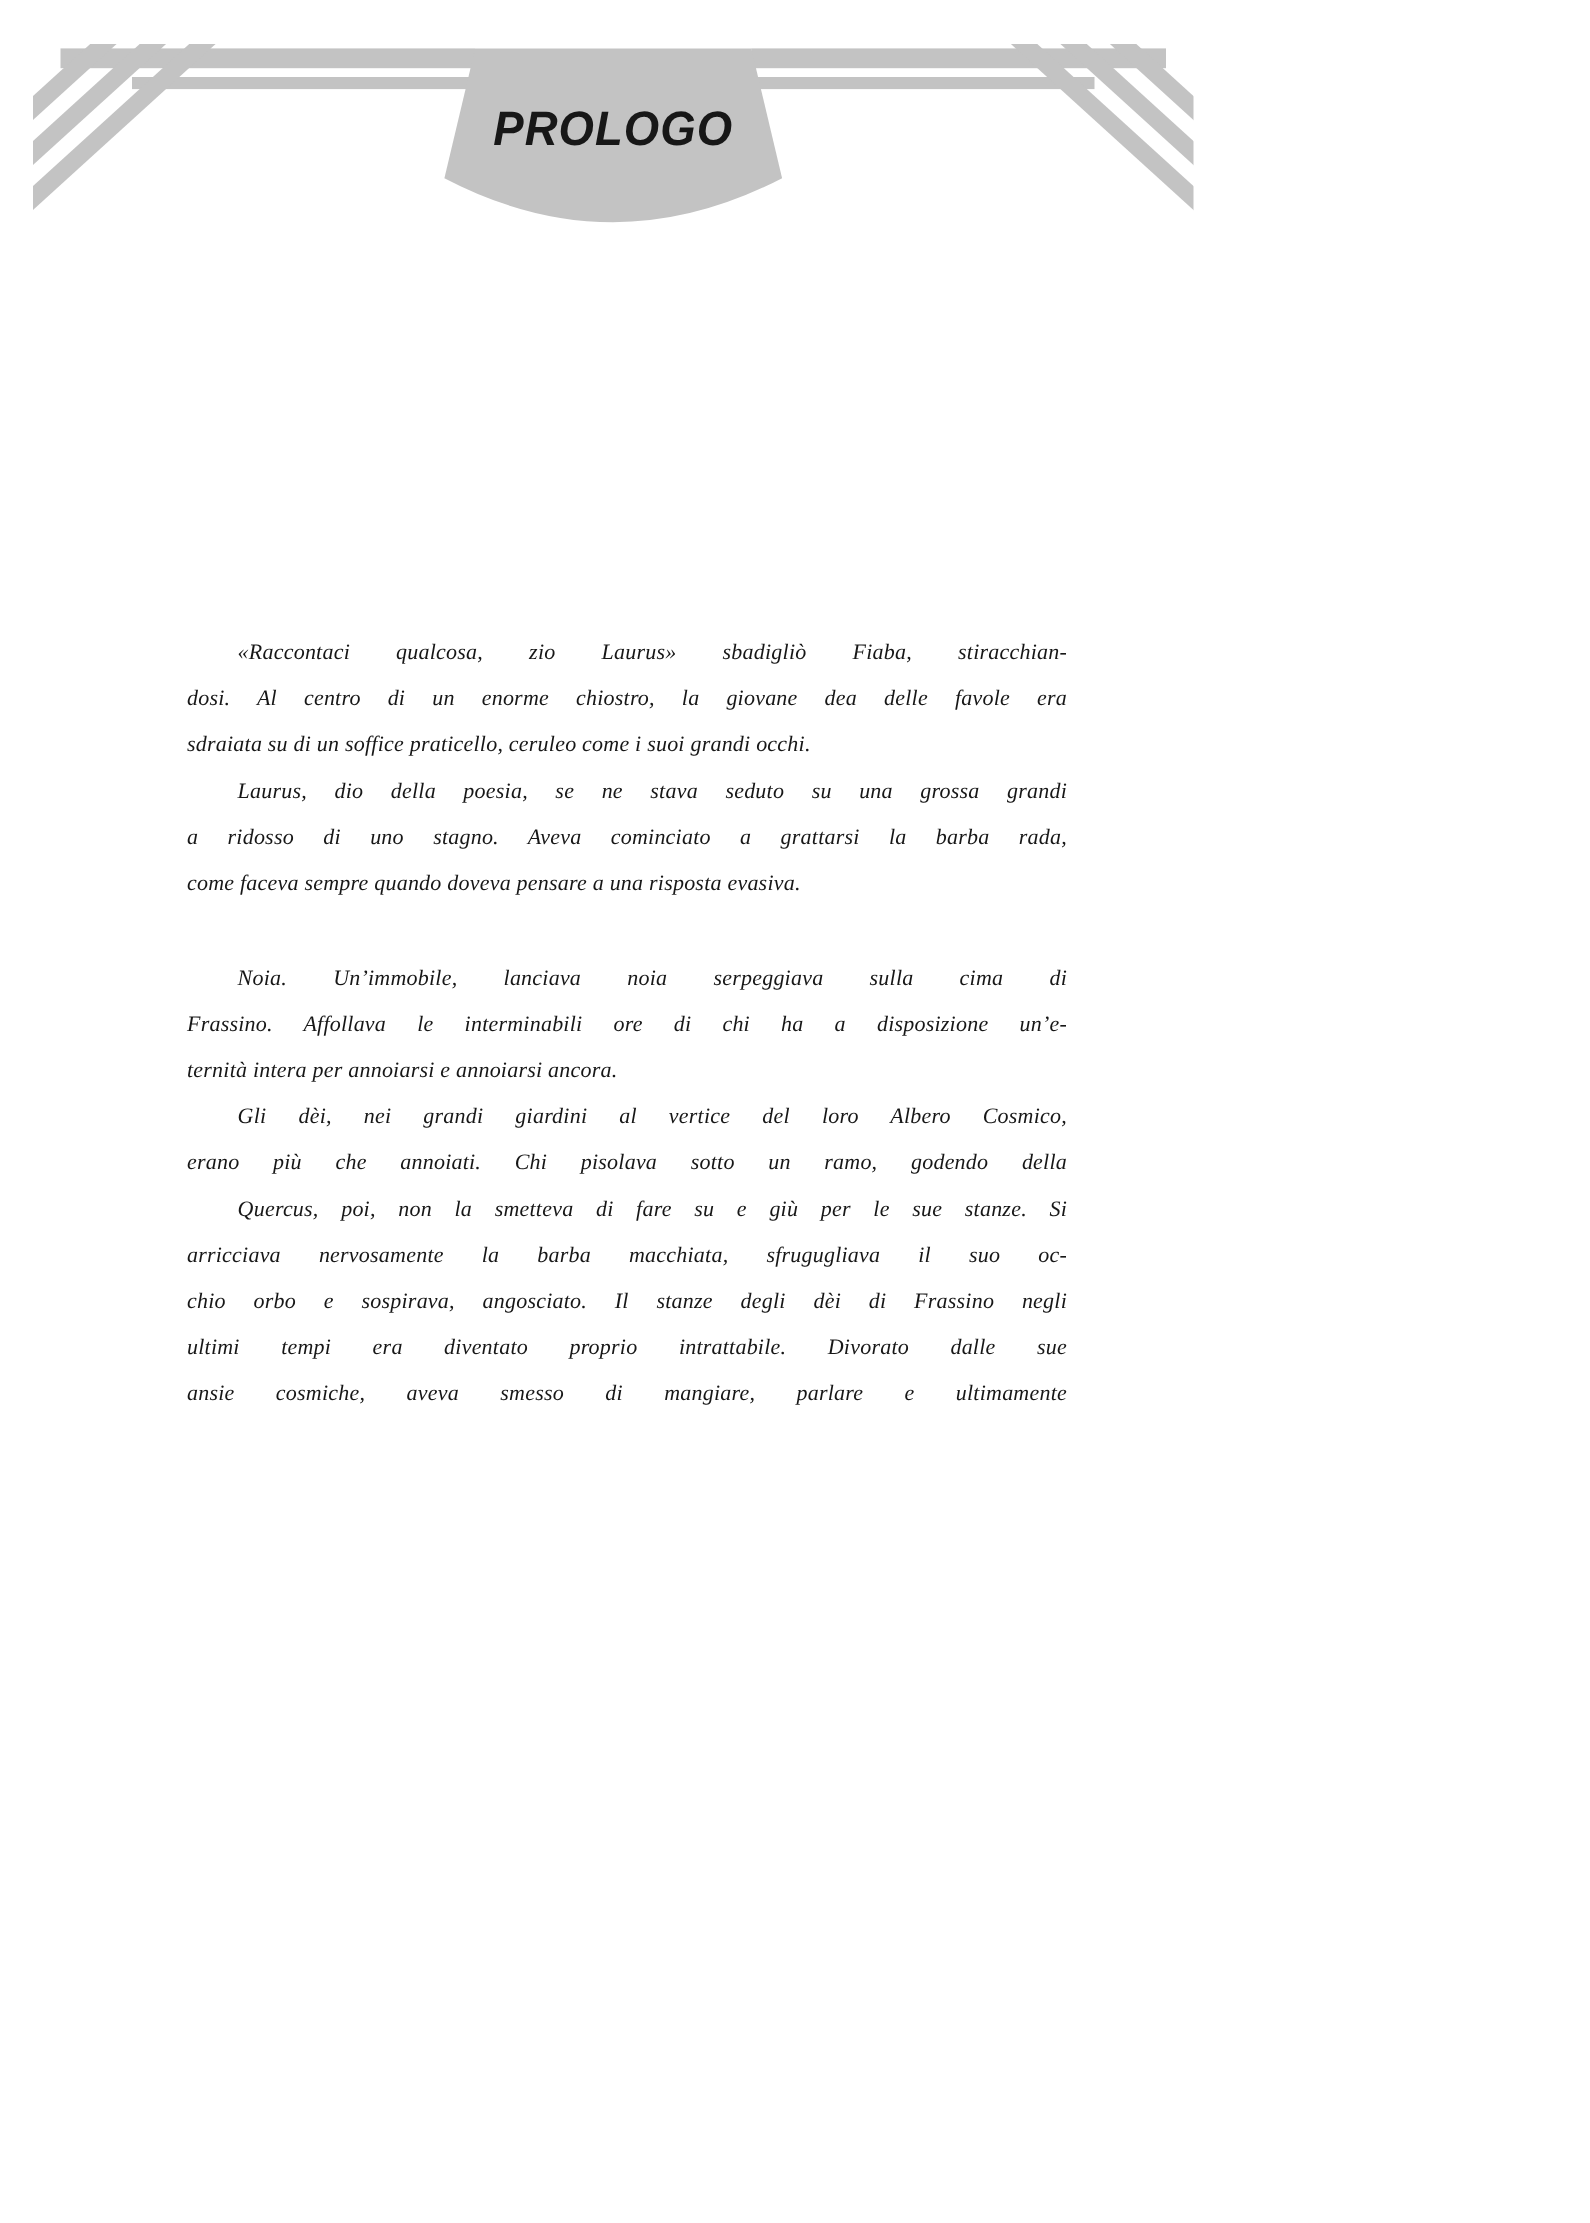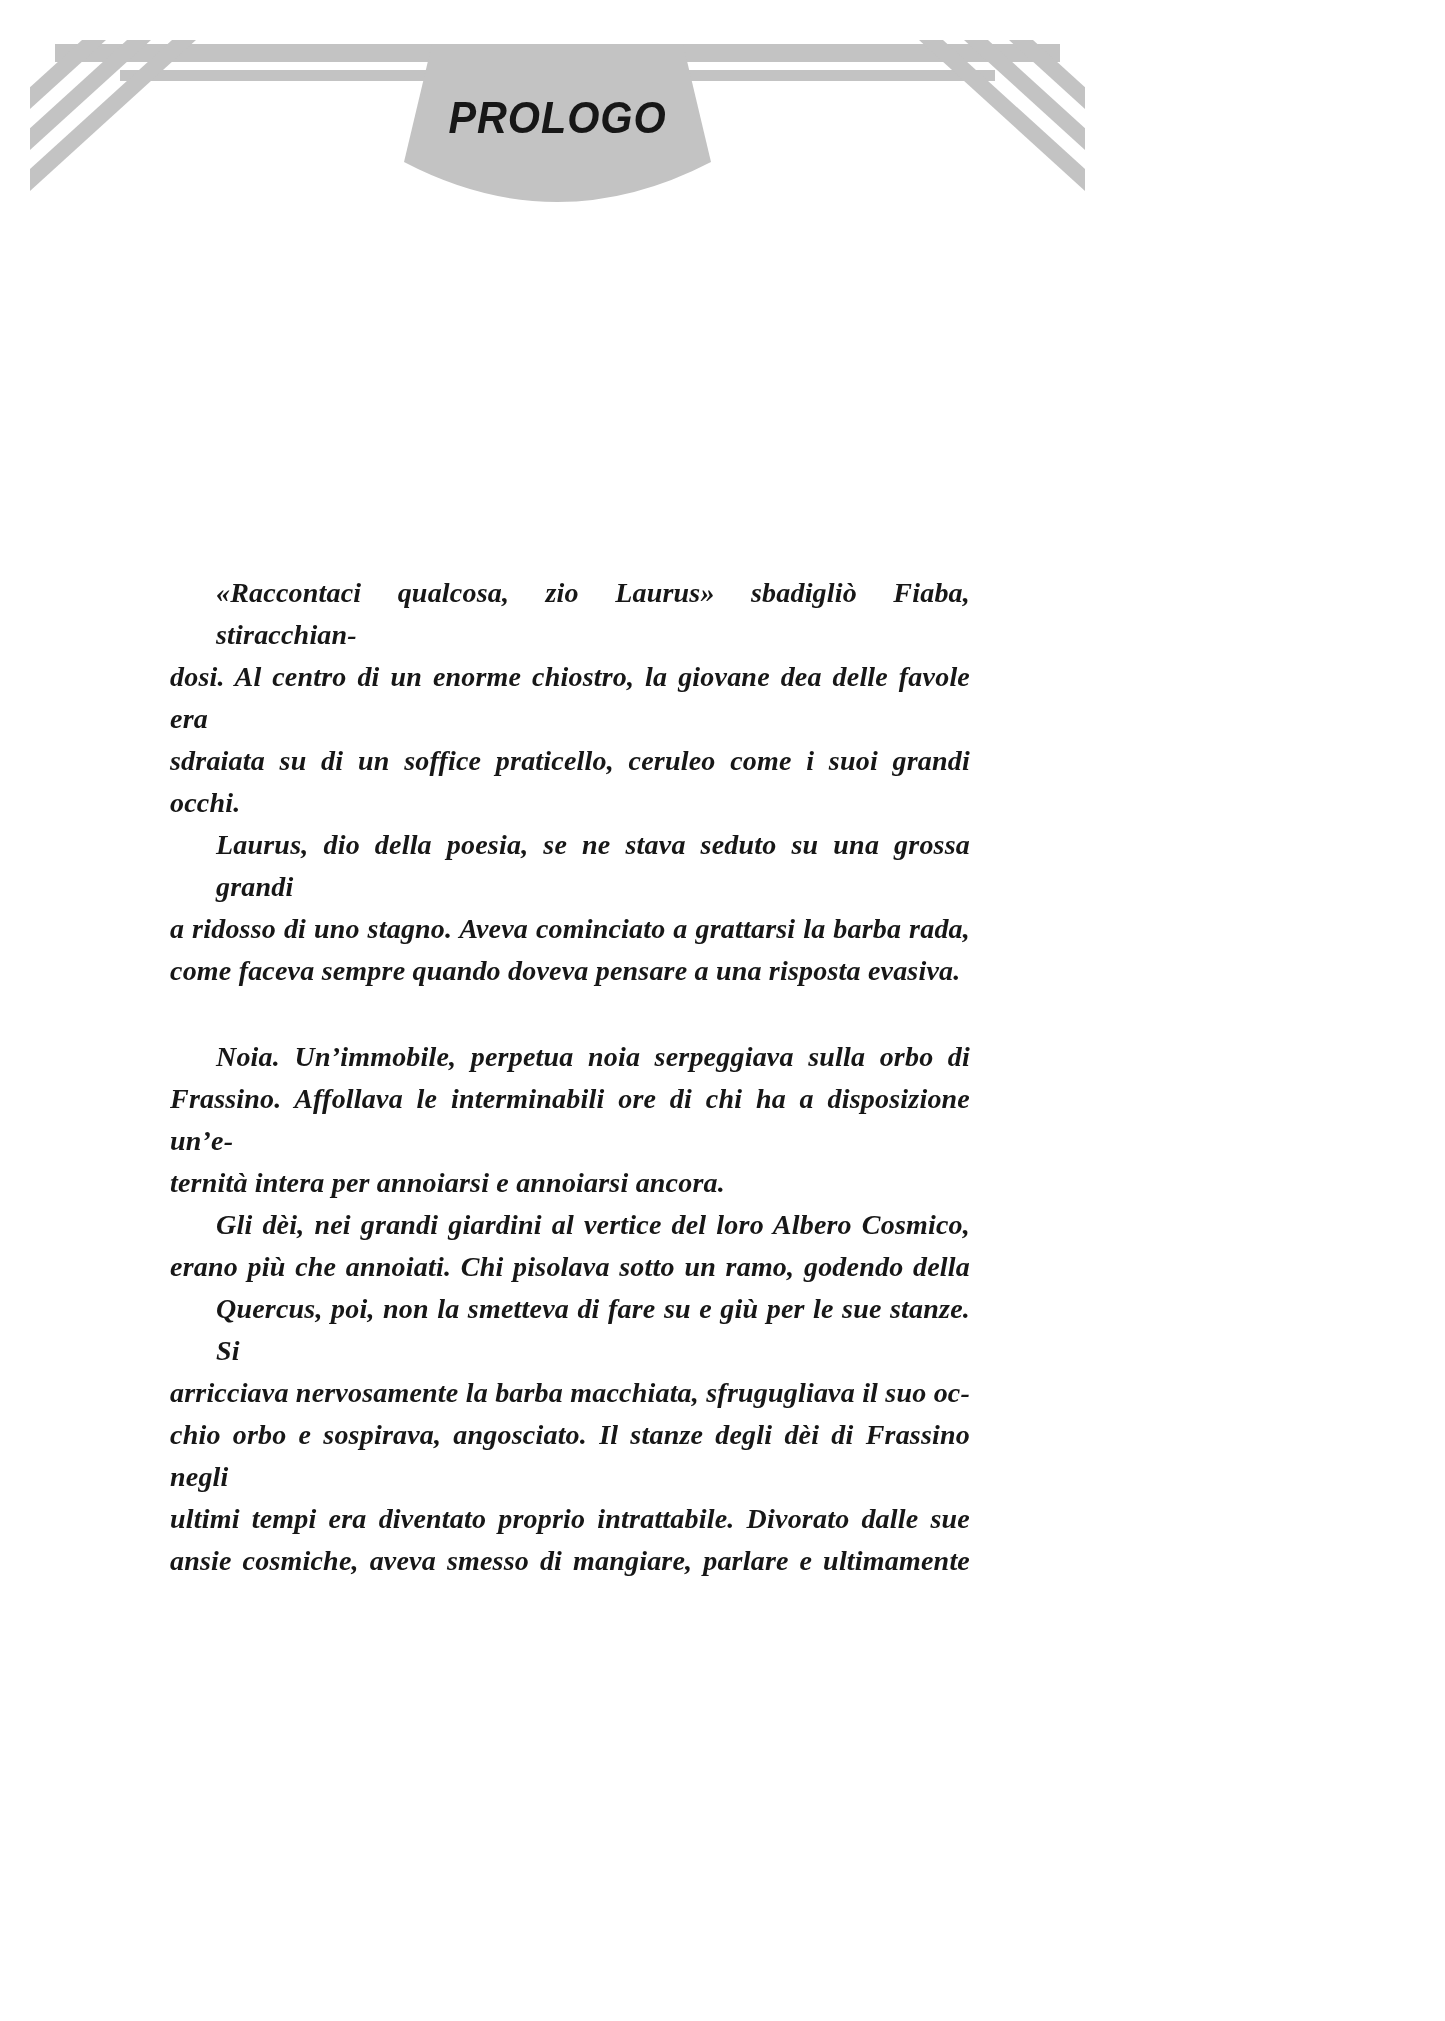--- a/index.html
+++ b/index.html
@@ -45,24 +45,23 @@
     color: var(--text, #141414);
   }
 
   
   .body-text {
     position: absolute;
     left: 170px;
     top: 572px;
     width: 800px;
     font-style: italic;
-    font-size: 28px;
+    font-size: 20px;
     line-height: 42px;
     letter-spacing: 0.2px;
-    font-weight: bold;
   }
   .para { margin: 0; }
   .para.gap { margin-top: 44px; }
   .line {
     text-align: justify;
     text-align-last: justify;
   }
   .line.first { padding-left: 46px; }
   .line.last { text-align-last: left; }
 
@@ -120,21 +119,21 @@
     </div>
 
 
     <div class="para">
       <div class="line first">Laurus, dio della poesia, se ne stava seduto su una grossa grandi</div>
       <div class="line">a ridosso di uno stagno. Aveva cominciato a grattarsi la barba rada,</div>
       <div class="line last">come faceva sempre quando doveva pensare a una risposta evasiva.</div>
     </div>
 
     <div class="para gap">
-      <div class="line first">Noia. Un’immobile, perpetua noia serpeggiava sulla orbo di</div>
+      <div class="line first">Noia. Un’immobile, lanciava noia serpeggiava sulla cima di</div>
       <div class="line">Frassino. Affollava le interminabili ore di chi ha a disposizione un’e-</div>
       <div class="line last">ternità intera per annoiarsi e annoiarsi ancora.</div>
     </div>
 
     <div class="para">
       <div class="line first">Gli dèi, nei grandi giardini al vertice del loro Albero Cosmico,</div>
       <div class="line">erano più che annoiati. Chi pisolava sotto un ramo, godendo della</div>
     </div>
 
     <div class="para">

